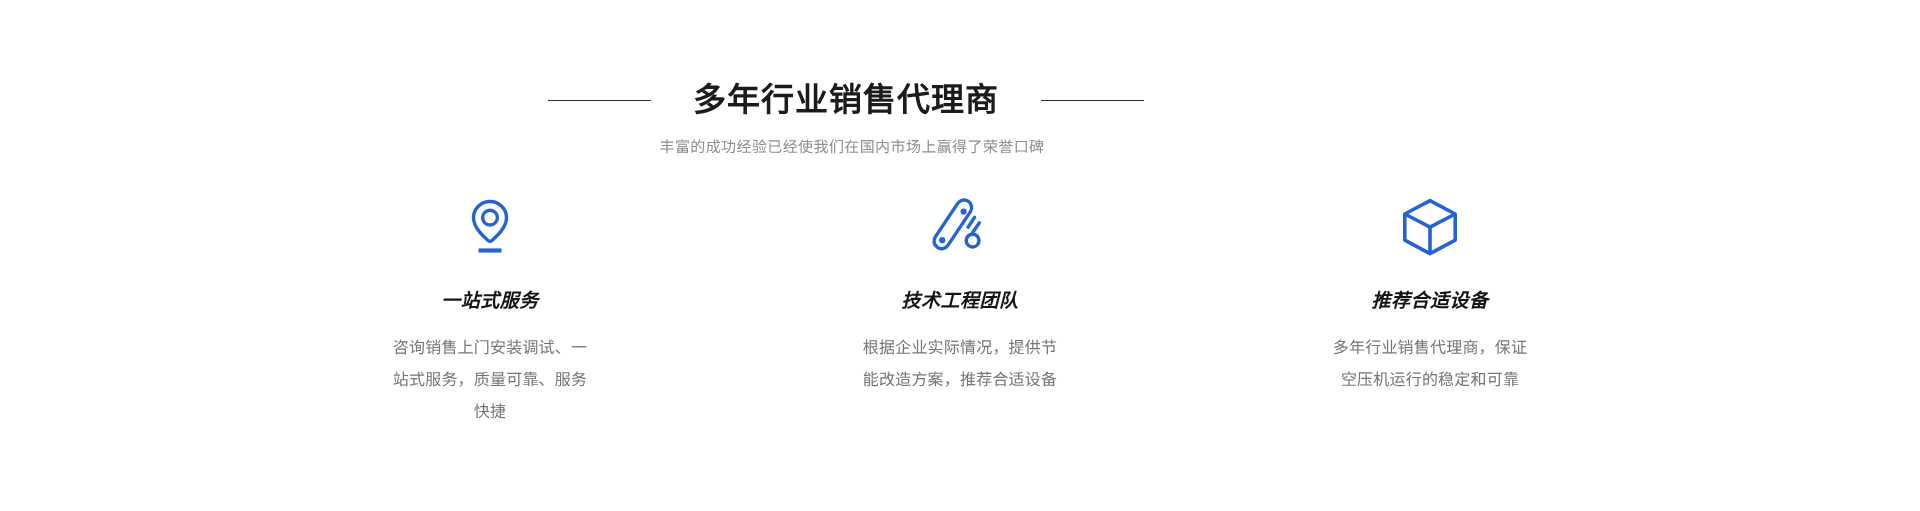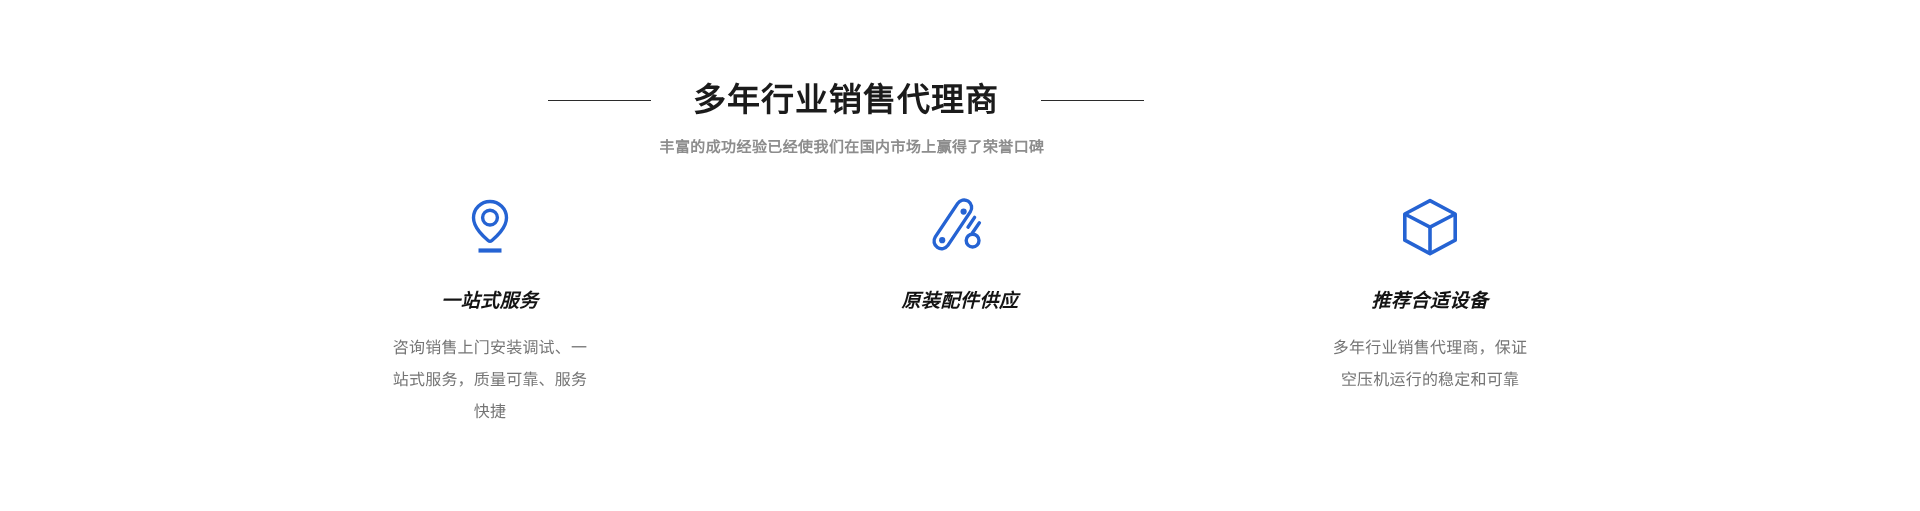--- a/index.html
+++ b/index.html
@@ -51,21 +51,21 @@
     color: #1b1b1b;
     letter-spacing: 1px;
     white-space: nowrap;
     margin: 0;
   }
   .section-subtitle {
     margin: 14px 0 0 12px;
     font-size: 15px;
     line-height: 22px;
     color: #8d8d8d;
-    font-weight: 700;
+    font-weight: 400;
     letter-spacing: 0.4px;
   }
 
   
   .features {
     position: absolute;
     top: 196px;
     left: 50%;
     transform: translateX(-50%);
     width: 1200px;
@@ -138,21 +138,22 @@
       <div class="feature-icon">
         <svg width="60" height="62" viewBox="0 0 60 62" fill="none" xmlns="http://www.w3.org/2000/svg">
           <path d="M38.2 5.2a7.6 7.6 0 0 1 2.1 10.7L17.9 49.4a7.6 7.6 0 0 1-12.6-8.5L27.7 7.4a7.6 7.6 0 0 1 10.5-2.2Z" stroke="#2563d3" stroke-width="3.4" stroke-linejoin="round"></path>
           <circle cx="33.6" cy="15.6" r="3.1" fill="#2563d3"></circle>
           <circle cx="12.2" cy="44.2" r="3.1" fill="#2563d3"></circle>
           <path d="M44.6 21.4 38 31.2" stroke="#2563d3" stroke-width="3.4" stroke-linecap="round"></path>
           <path d="M49.4 26.8 42.2 37.2" stroke="#2563d3" stroke-width="3.4" stroke-linecap="round"></path>
           <circle cx="42.6" cy="44.6" r="6.4" stroke="#2563d3" stroke-width="3.4"></circle>
         </svg>
       </div>
-      <h3 class="feature-title">原装配件供应</h3>
+      <h3 class="feature-title">技术工程团队</h3>
+      <p class="feature-desc">根据企业实际情况，提供节能改造方案，推荐合适设备</p>
     </div>
 
 
     <div class="feature">
       <div class="feature-icon">
         <svg width="62" height="62" viewBox="0 0 62 62" fill="none" xmlns="http://www.w3.org/2000/svg">
           <path d="M31 4.6 56.2 18v26.2L31 57.6 5.8 44.2V18L31 4.6Z" stroke="#2563d3" stroke-width="3.6" stroke-linejoin="round"></path>
           <path d="M5.8 18 31 31.2 56.2 18" stroke="#2563d3" stroke-width="3.6" stroke-linejoin="round"></path>
           <path d="M31 31.2v26.4" stroke="#2563d3" stroke-width="3.6" stroke-linejoin="round"></path>
         </svg>

